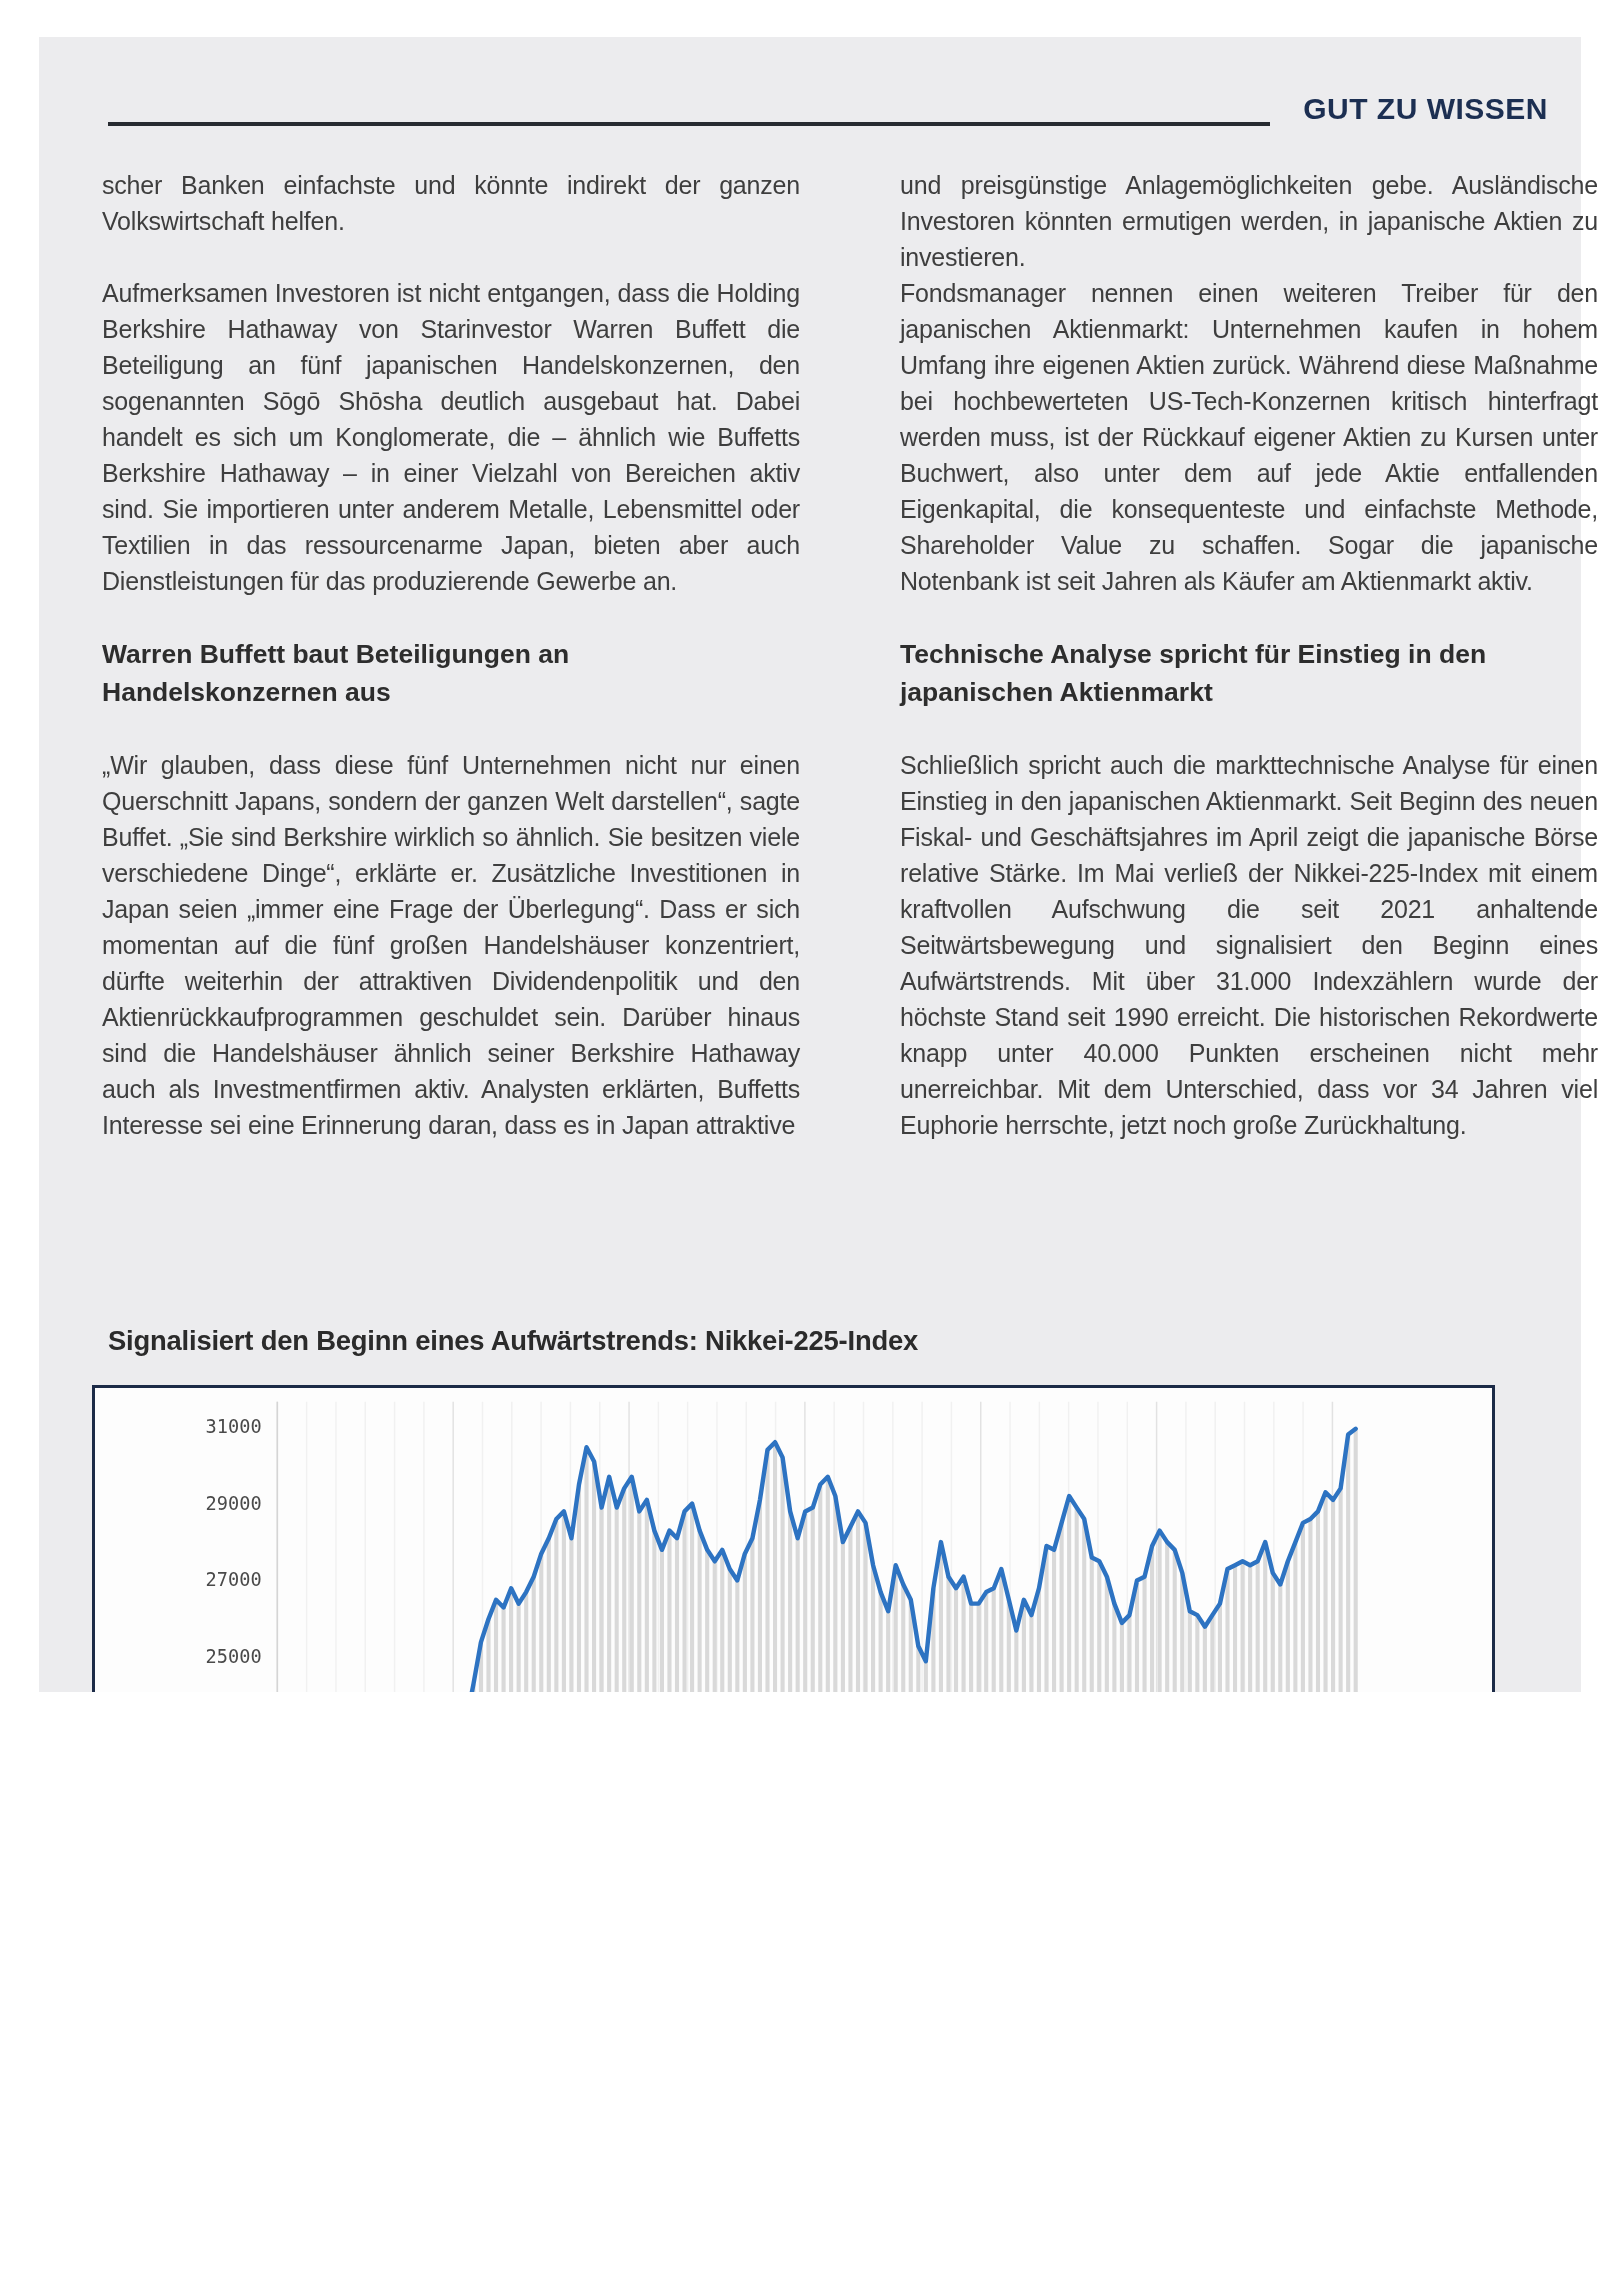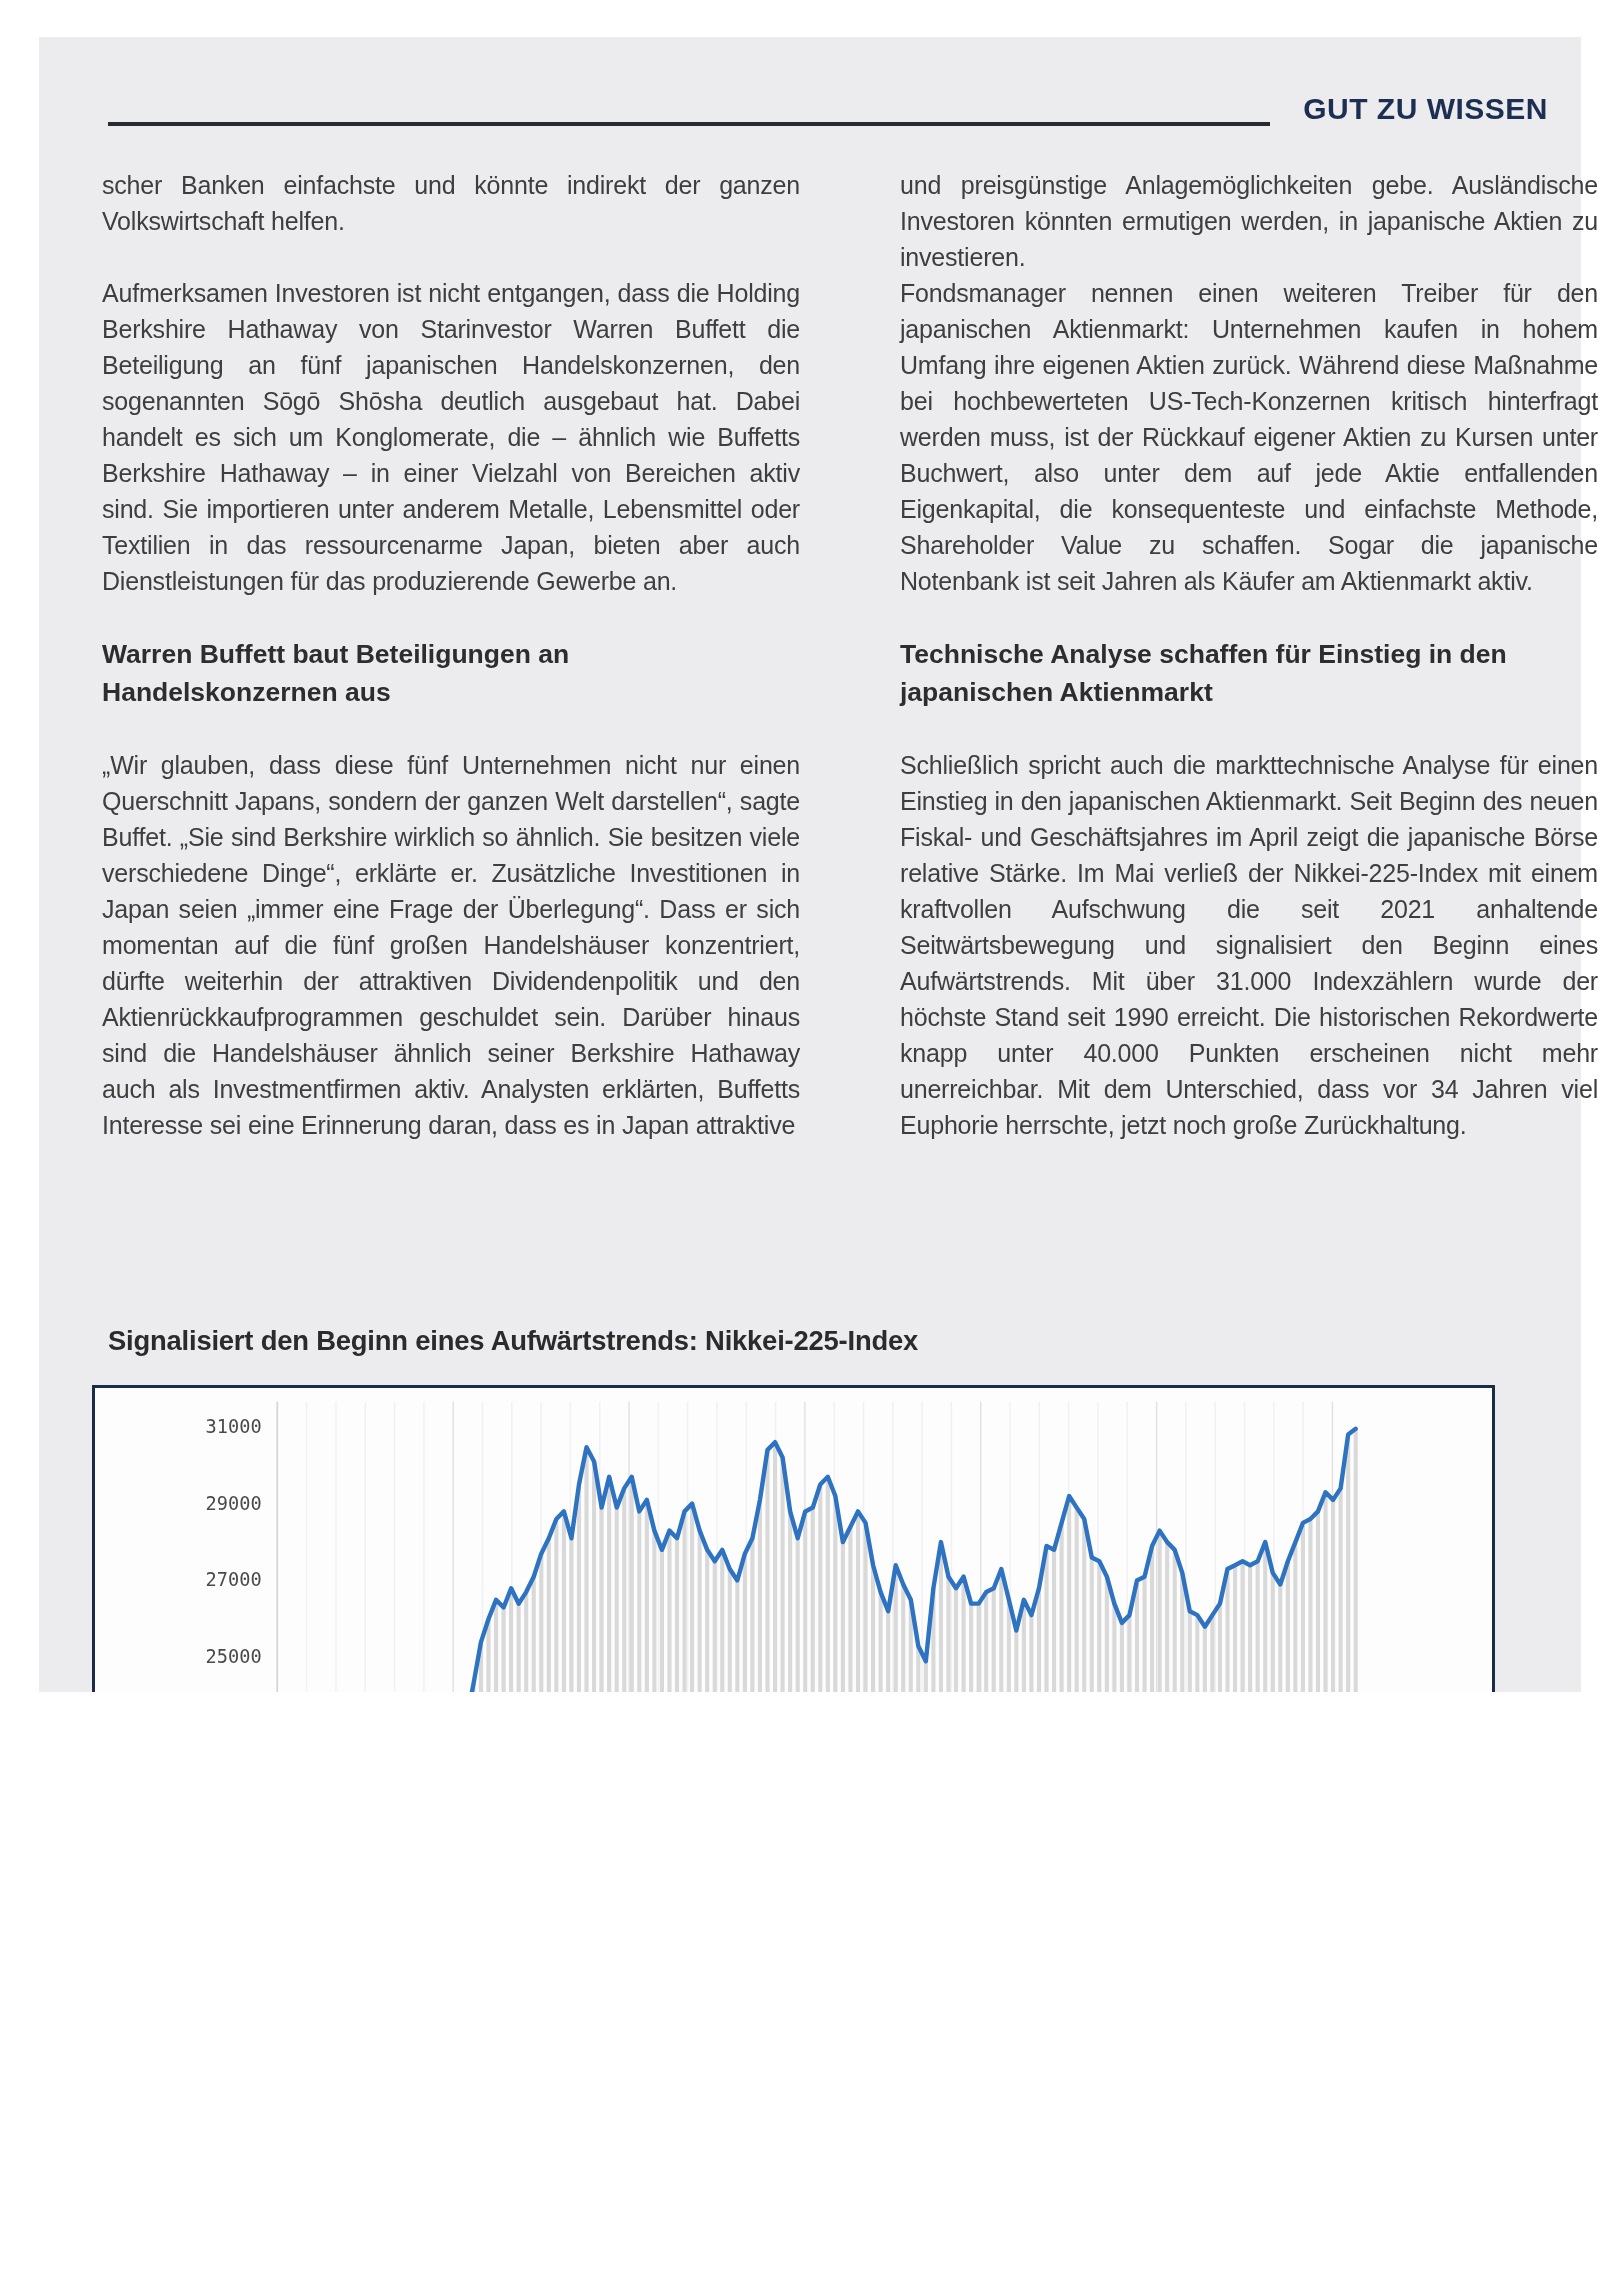--- a/index.html
+++ b/index.html
@@ -37,21 +37,21 @@
 
   <div class="col" id="col-left">
       <div class="p">scher Banken einfachste und könnte indirekt der ganzen Volkswirtschaft helfen.</div>
       <div class="p">Aufmerksamen Investoren ist nicht entgangen, dass die Holding Berkshire Hathaway von Starinvestor Warren Buffett die Beteiligung an fünf japanischen Handelskonzernen, den sogenannten Sōgō Shōsha deutlich ausgebaut hat. Dabei handelt es sich um Konglomerate, die – ähnlich wie Buffetts Berkshire Hathaway – in einer Vielzahl von Bereichen aktiv sind. Sie importieren unter anderem Metalle, Lebensmittel oder Textilien in das ressourcenarme Japan, bieten aber auch Dienstleistungen für das produzierende Gewerbe an.</div>
       <div class="h">Warren Buffett baut Beteiligungen an Handelskonzernen aus</div>
       <div class="p">„Wir glauben, dass diese fünf Unternehmen nicht nur einen Querschnitt Japans, sondern der ganzen Welt darstellen“, sagte Buffet. „Sie sind Berkshire wirklich so ähnlich. Sie besitzen viele verschiedene Dinge“, erklärte er. Zusätzliche Investitionen in Japan seien „immer eine Frage der Überlegung“. Dass er sich momentan auf die fünf großen Handelshäuser konzentriert, dürfte weiterhin der attraktiven Dividendenpolitik und den Aktienrückkaufprogrammen geschuldet sein. Darüber hinaus sind die Handelshäuser ähnlich seiner Berkshire Hathaway auch als Investmentfirmen aktiv. Analysten erklärten, Buffetts Interesse sei eine Erinnerung daran, dass es in Japan attraktive</div>
     </div>
   <div class="col" id="col-right">
       <div class="p tight">und preisgünstige Anlagemöglichkeiten gebe. Ausländische Investoren könnten ermutigen werden, in japanische Aktien zu investieren.</div>
       <div class="p">Fondsmanager nennen einen weiteren Treiber für den japanischen Aktienmarkt: Unternehmen kaufen in hohem Umfang ihre eigenen Aktien zurück. Während diese Maßnahme bei hochbewerteten US-Tech-Konzernen kritisch hinterfragt werden muss, ist der Rückkauf eigener Aktien zu Kursen unter Buchwert, also unter dem auf jede Aktie entfallenden Eigenkapital, die konsequenteste und einfachste Methode, Shareholder Value zu schaffen. Sogar die japanische Notenbank ist seit Jahren als Käufer am Aktienmarkt aktiv.</div>
-      <div class="h">Technische Analyse schaffen für Einstieg in den japanischen Aktienmarkt</div>
+      <div class="h">Technische Analyse spricht für Einstieg in den japanischen Aktienmarkt</div>
       <div class="p">Schließlich spricht auch die markttechnische Analyse für einen Einstieg in den japanischen Aktienmarkt. Seit Beginn des neuen Fiskal- und Geschäftsjahres im April zeigt die japanische Börse relative Stärke. Im Mai verließ der Nikkei-225-Index mit einem kraftvollen Aufschwung die seit 2021 anhaltende Seitwärtsbewegung und signalisiert den Beginn eines Aufwärtstrends. Mit über 31.000 Indexzählern wurde der höchste Stand seit 1990 erreicht. Die historischen Rekordwerte knapp unter 40.000 Punkten erscheinen nicht mehr unerreichbar. Mit dem Unterschied, dass vor 34 Jahren viel Euphorie herrschte, jetzt noch große Zurückhaltung.</div>
     </div>
 
   <div class="chart-title">Signalisiert den Beginn eines Aufwärtstrends: Nikkei-225-Index</div>
 
   <figure class="chart-box" style="margin:0">
     <svg id="chart-svg" width="1395" height="706" viewBox="0 0 1423 720">
         <rect x="0" y="0" width="1423" height="720" fill="#fdfdfd"></rect>
         <g>
           <line x1="186" y1="14" x2="186" y2="510" stroke="#e2e2e2" stroke-width="1.5"></line>

